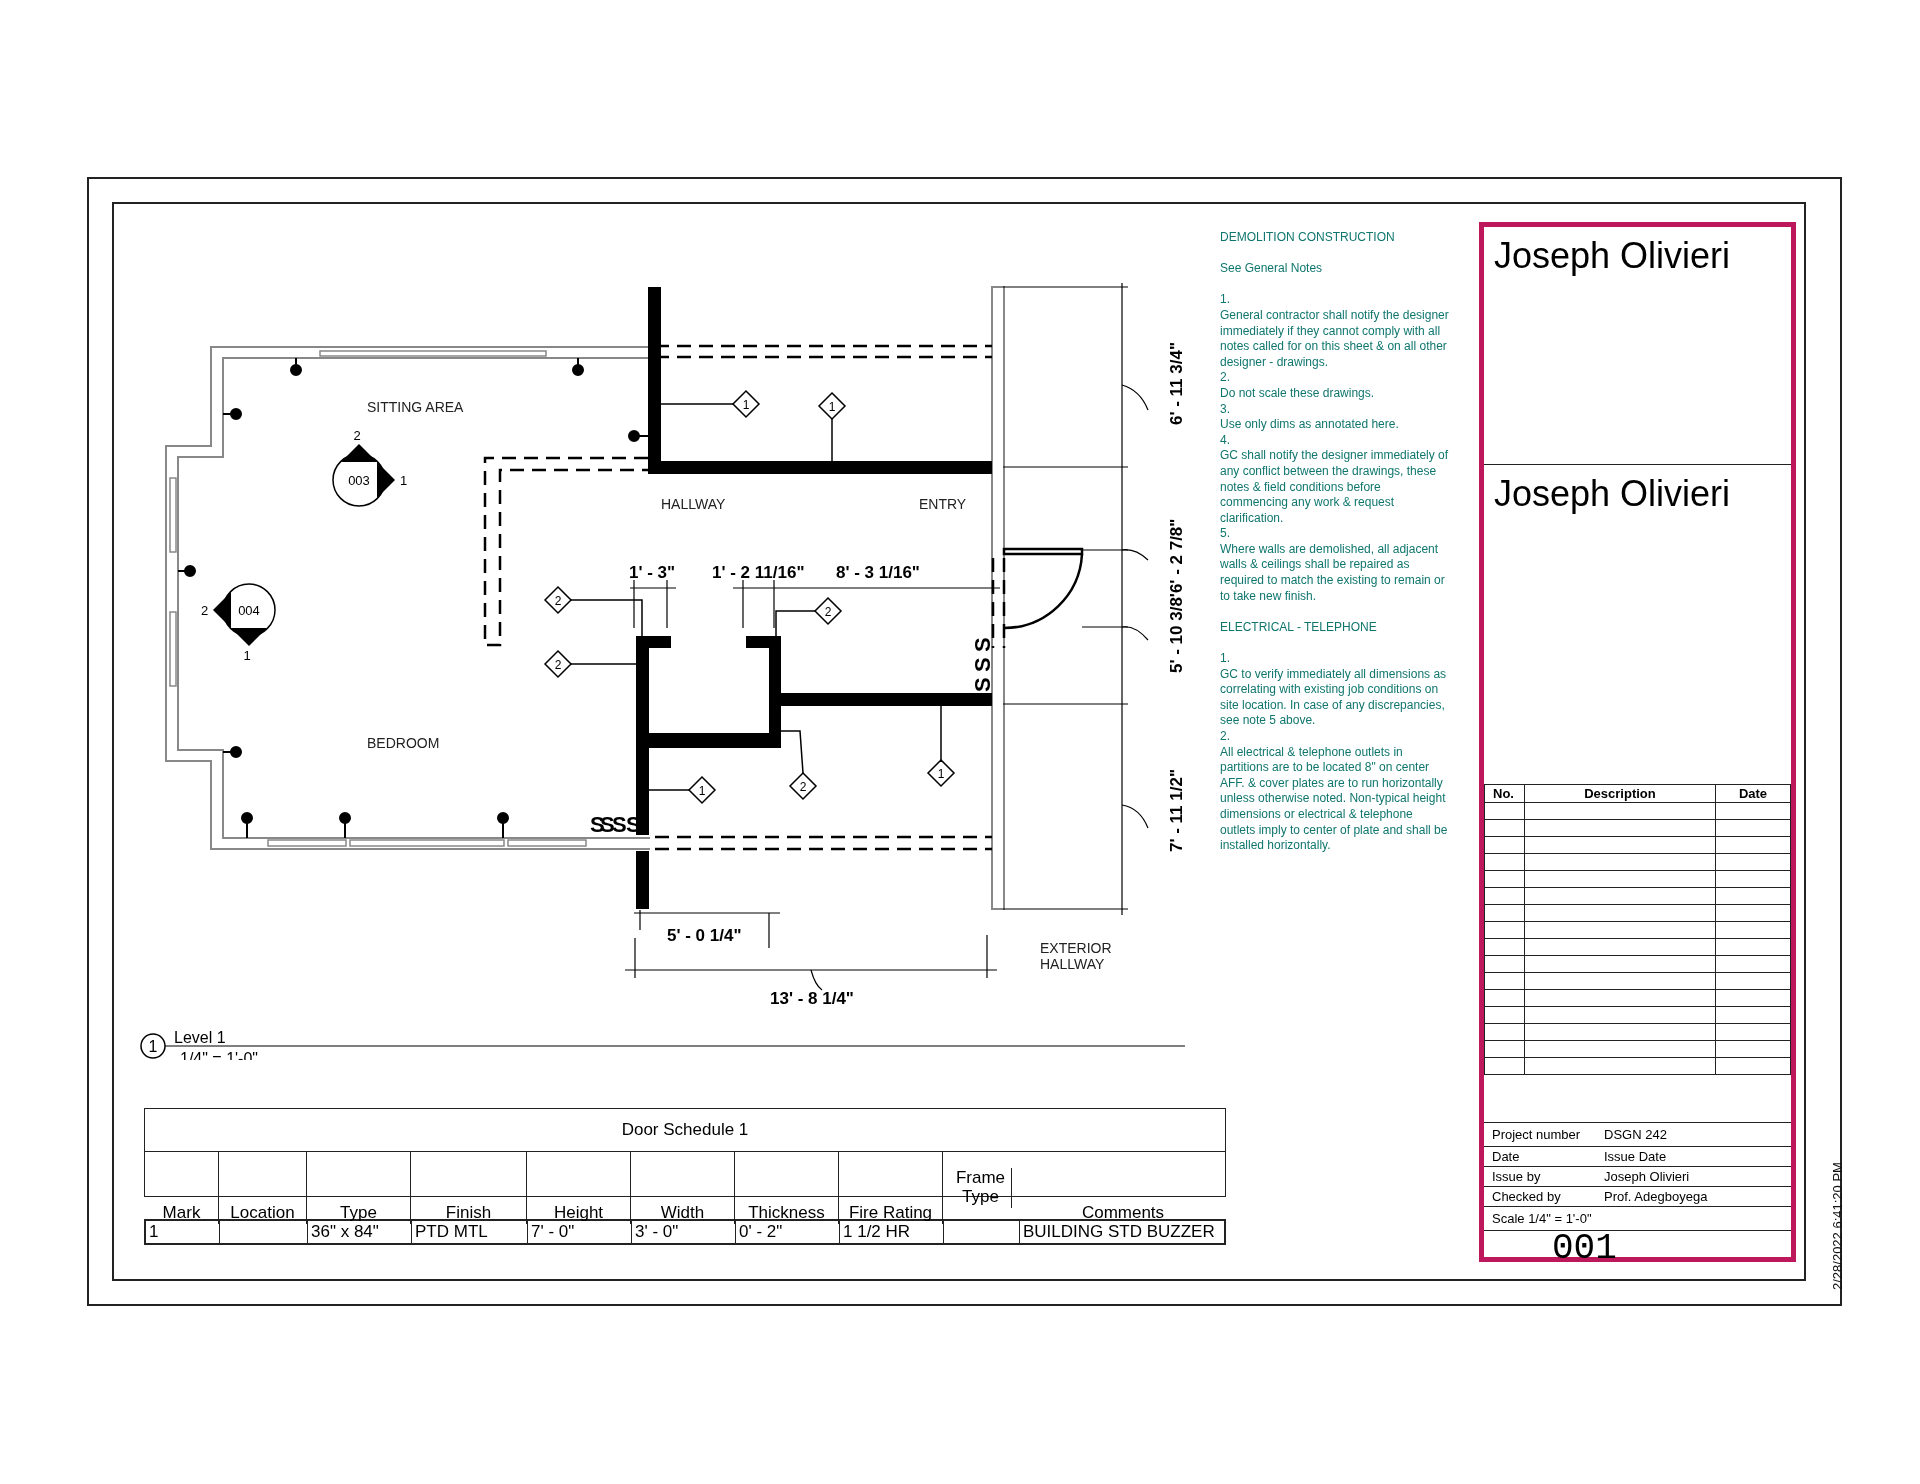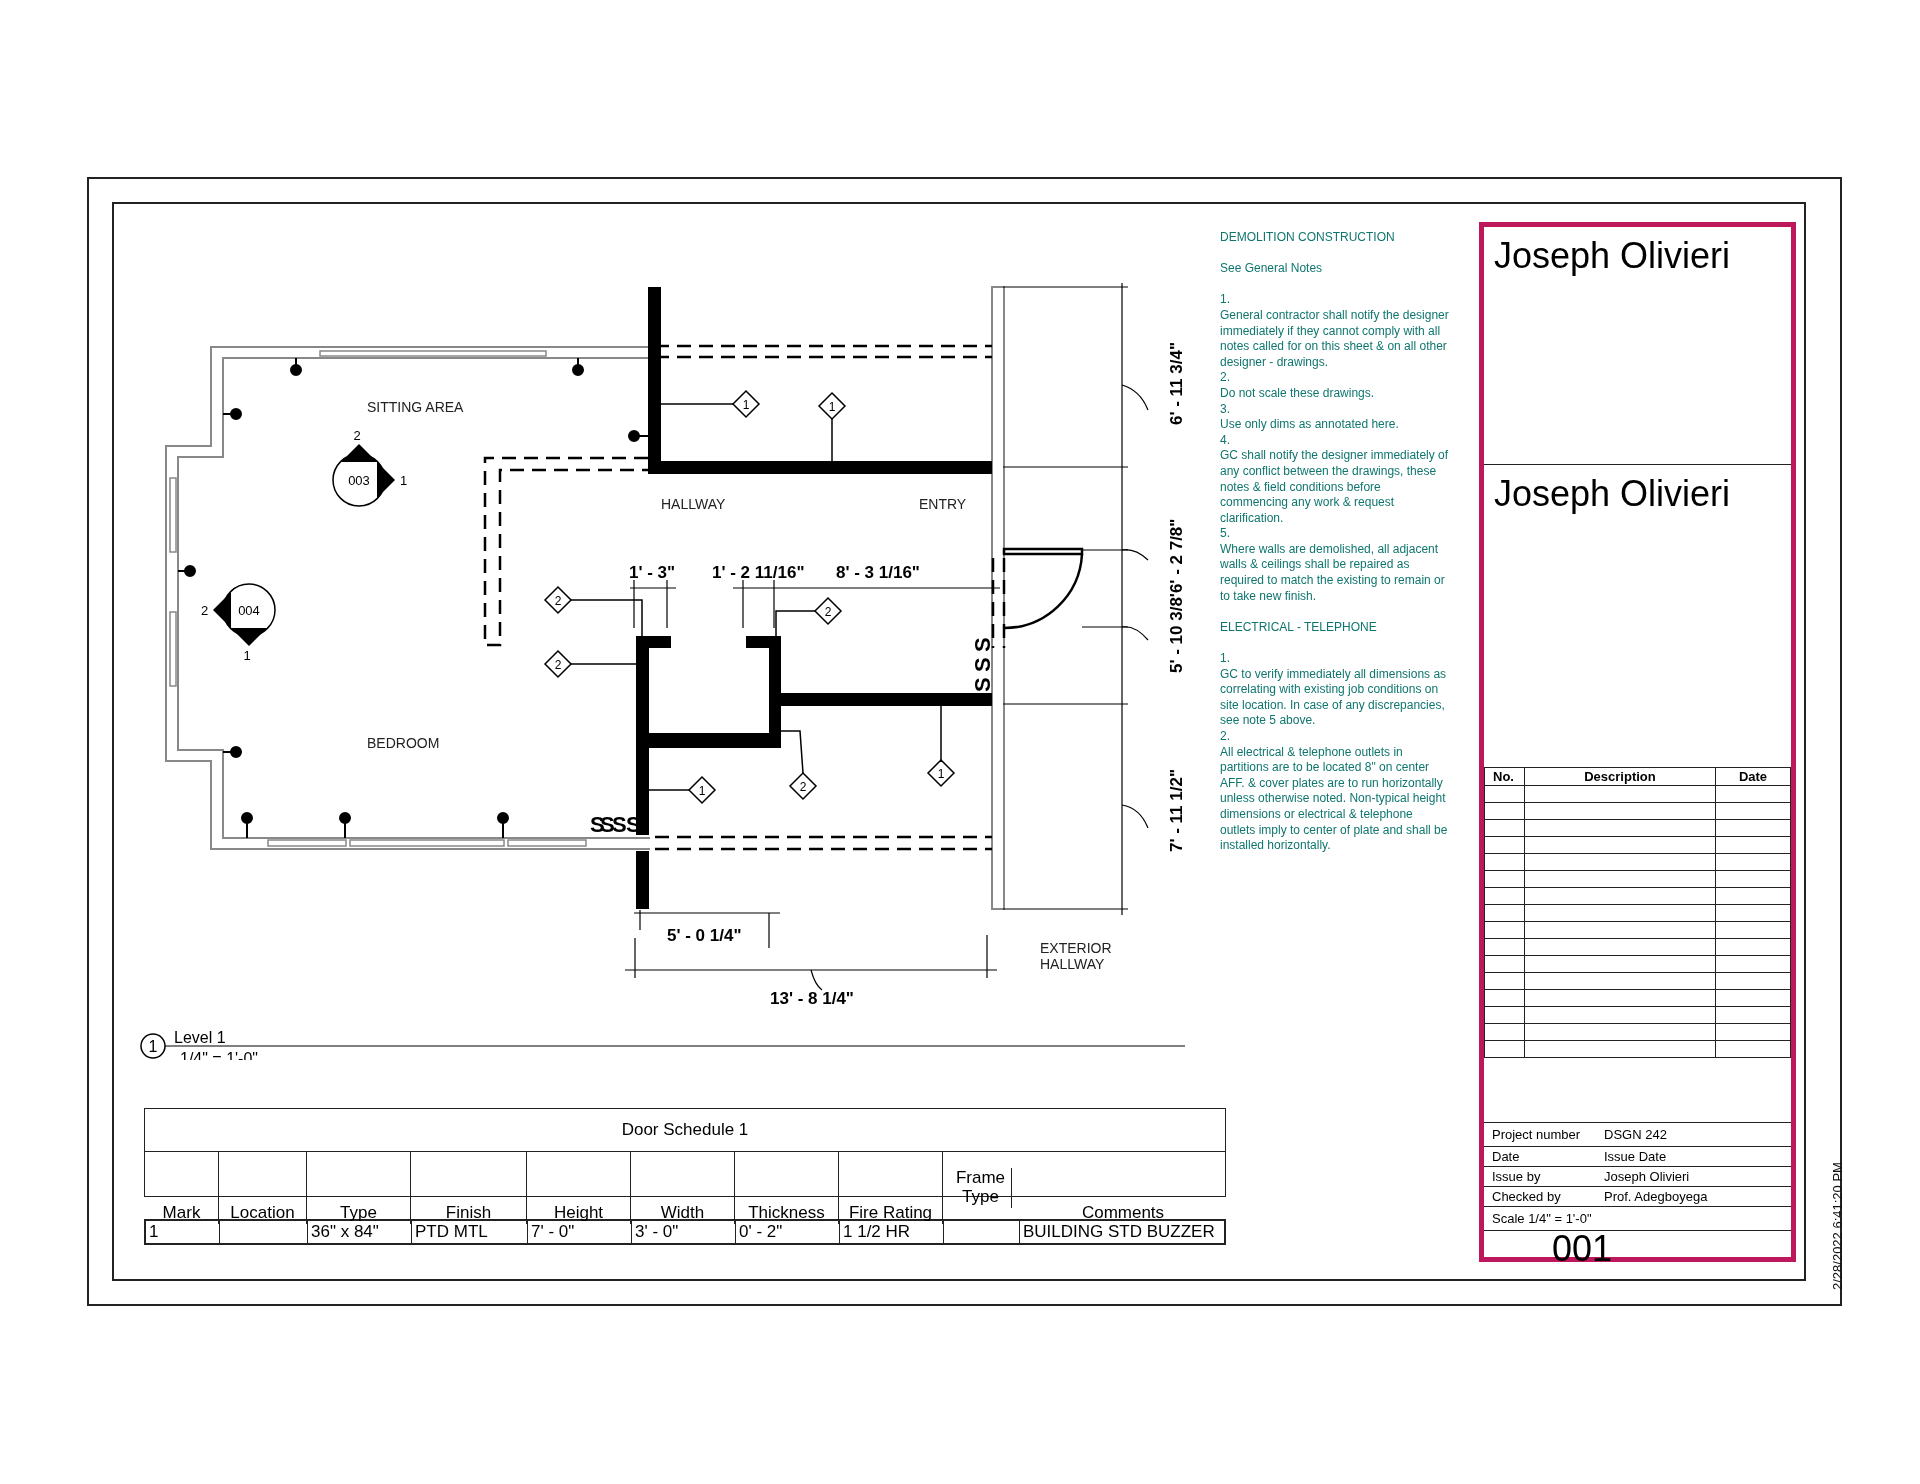--- a/index.html
+++ b/index.html
@@ -7,21 +7,21 @@
   .abs { position:absolute; }
   .frame-outer { left:87px; top:177px; width:1755px; height:1129px; border:2px solid #222; box-sizing:border-box; }
   .frame-inner { left:112px; top:202px; width:1694px; height:1079px; border:2px solid #222; box-sizing:border-box; }
   svg text { font-family:"Liberation Sans", sans-serif; }
   .notes { left:1220px; top:230px; width:230px; font-size:12px; line-height:15.6px; color:#0f766e; }
   .notes .h { display:block; }
   .notes .gap { display:block; height:15.6px; }
   .tb { left:1479px; top:222px; width:317px; height:1040px; border:5px solid #be185d; box-sizing:border-box; }
   .tb-cell { position:absolute; left:0; width:100%; box-sizing:border-box; }
   .tb-title { font-size:36px; line-height:41px; padding:8px 0 0 10px; }
-  .rev-table { position:absolute; left:0; top:540px; width:100%; border-collapse:collapse; }
+  .rev-table { position:absolute; left:0; top:557px; width:100%; border-collapse:collapse; }
   .rev-table th, .rev-table td { border:1.5px solid #222; height:17px; padding:0; font-size:13px; font-weight:bold; }
   .rev-table td { height:16px; }
   .info-row { position:absolute; left:0; width:100%; font-size:13px; border-top:1.5px solid #222; box-sizing:border-box; height:20px; line-height:20px; }
   .info-row .k { position:absolute; left:8px; }
   .info-row .v { position:absolute; left:120px; }
   .sheet-no { position:absolute; left:68px; font-size:36px; }
   .timestamp { left:1830px; top:1290px; transform-origin:left top; transform:rotate(-90deg); font-size:13px; white-space:nowrap; color:#111; }
   .ds { left:144px; top:1108px; width:1082px; }
   .ds-title { border:1.5px solid #222; border-bottom:none; height:42px; line-height:42px; text-align:center; font-size:17px; }
   .ds-head, .ds-row { display:grid; grid-template-columns:74px 88px 104px 116px 104px 104px 104px 104px 76px 208px; }
@@ -351,21 +351,21 @@
     <span class="k">Issue by</span>
       <span class="v">Joseph Olivieri</span>
   </div>
   <div class="info-row" style="top:959px;">
     <span class="k">Checked by</span>
       <span class="v">Prof. Adegboyega</span>
   </div>
   <div class="info-row" style="top:979px;height:24px;line-height:24px;">
     <span class="k">Scale  1/4" = 1'-0"</span>
   </div>
-  <div class="info-row" style="top:1003px;height:38px;">
+  <div class="info-row" style="top:1003px;height:38px;font-family:Liberation Mono, monospace;">
     <span class="sheet-no" style="top:-2px;line-height:40px;">001</span>
   </div>
 </div>
 
 <div class="abs timestamp">2/28/2022 6:41:20 PM</div>
 
 <div class="abs ds">
   <div class="ds-title">Door Schedule 1</div>
   <div class="ds-head">
     <div>Mark</div>

